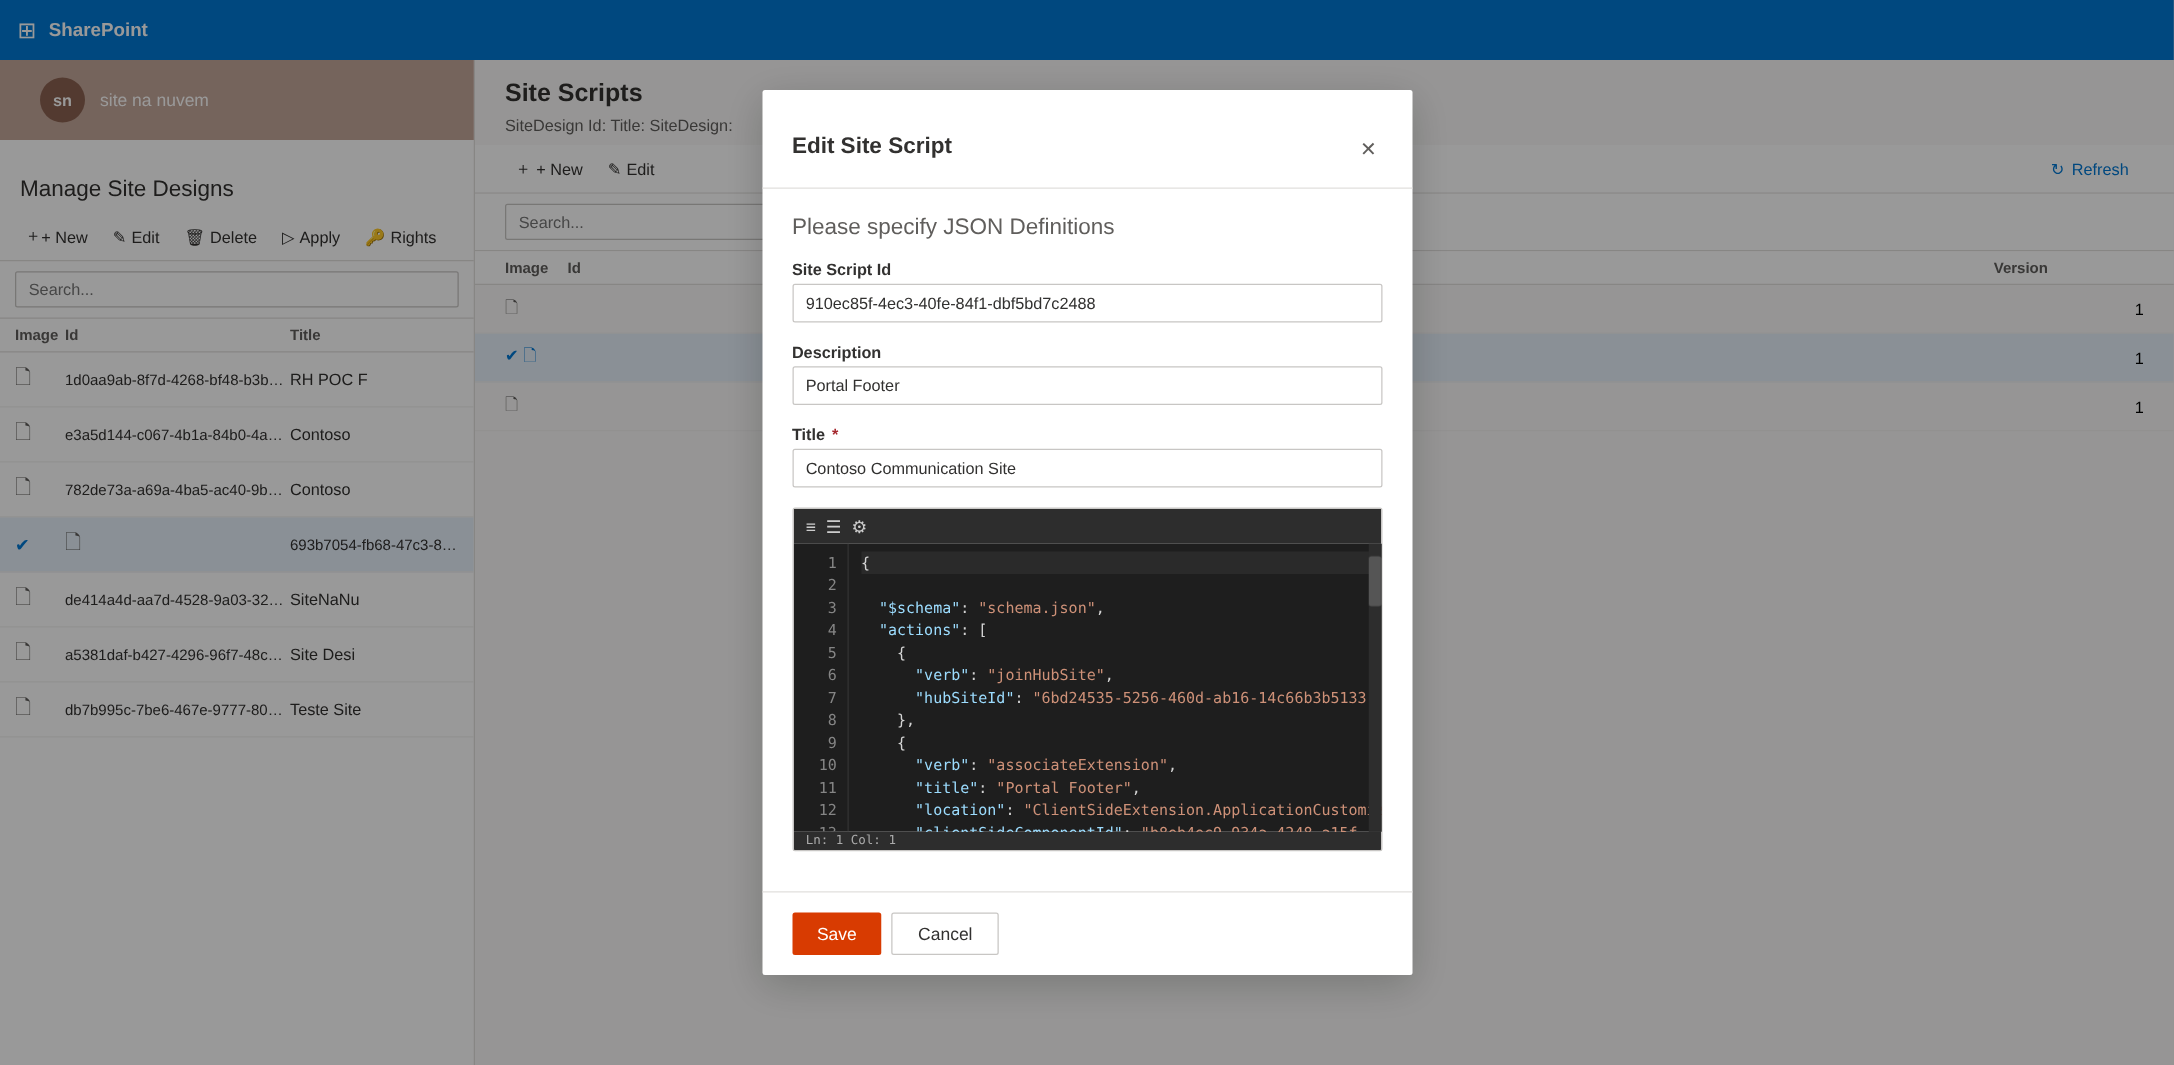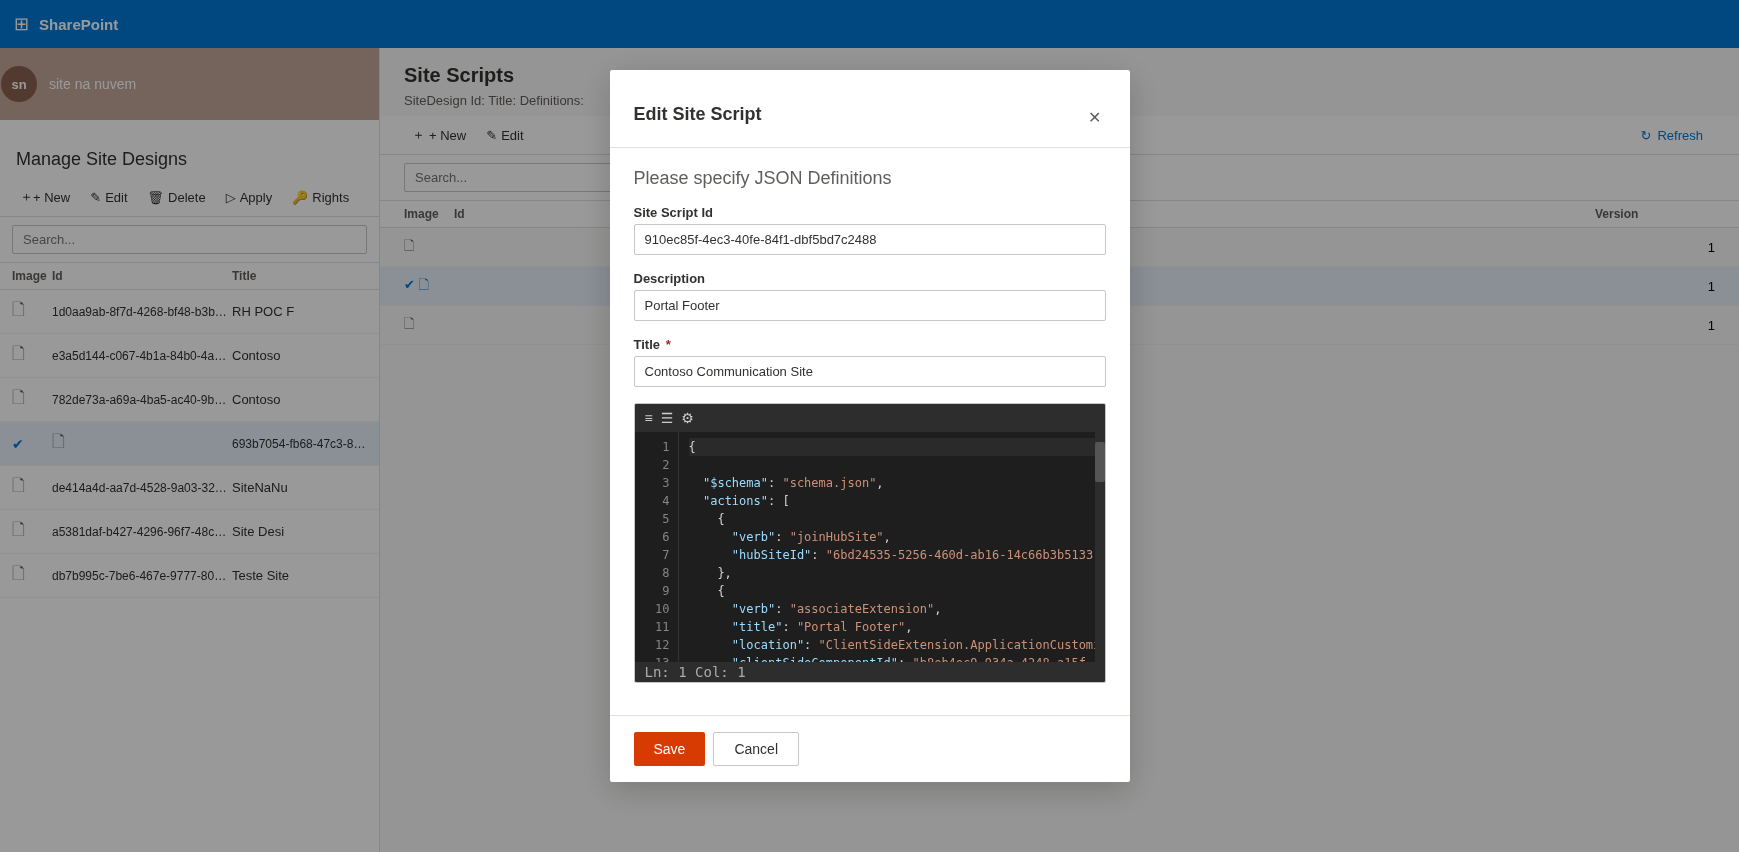--- a/index.html
+++ b/index.html
@@ -14,25 +14,25 @@
       height: 852px;
       background: white;
       border-right: 1px solid #e1dfdd;
       display: flex;
       flex-direction: column;
     }
 
     
     .account-section {
       background: #c4a79a;
-      padding: 1px;
+      padding: 32px;
       display: flex;
       align-items: center;
       gap: 12px;
-      height: 72px;
+      height: 60px;
     }
     .avatar {
       width: 36px;
       height: 36px;
       background: #8a6251;
       border-radius: 50%;
       display: flex;
       align-items: center;
       justify-content: center;
       color: white;
@@ -334,21 +334,21 @@
     .code-scrollbar-thumb {
       width: 10px;
       height: 40px;
       background: #555;
       border-radius: 2px;
       margin-top: 10px;
     }
     .code-status-bar {
       background: #2d2d2d;
       color: #aaa;
-      font-size: 14px;
+      font-size: 10px;
       font-family: 'Consolas', monospace;
       padding: 2px 10px;
     }
 
     
     .modal-footer {
       padding: 16px 24px;
       display: flex;
       justify-content: flex-start;
       gap: 8px;
@@ -476,21 +476,21 @@
 </div>
 
 <div class="main-area">
   <div class="site-scripts-header">
     <div class="site-scripts-title">Site Scripts</div>
     <div class="meta-info">
       <span>SiteDesign Id:</span>
       <span> </span>
       <span>Title:</span>
       <span> </span>
-      <span>Definitions:</span>
+      <span>SiteDesign:</span>
     </div>
   </div>
 
   <div class="right-toolbar">
     <button class="toolbar-btn">
       <span>＋</span>
       <span>+ New</span>
     </button>
     <button class="toolbar-btn">
       <span>✎</span>

